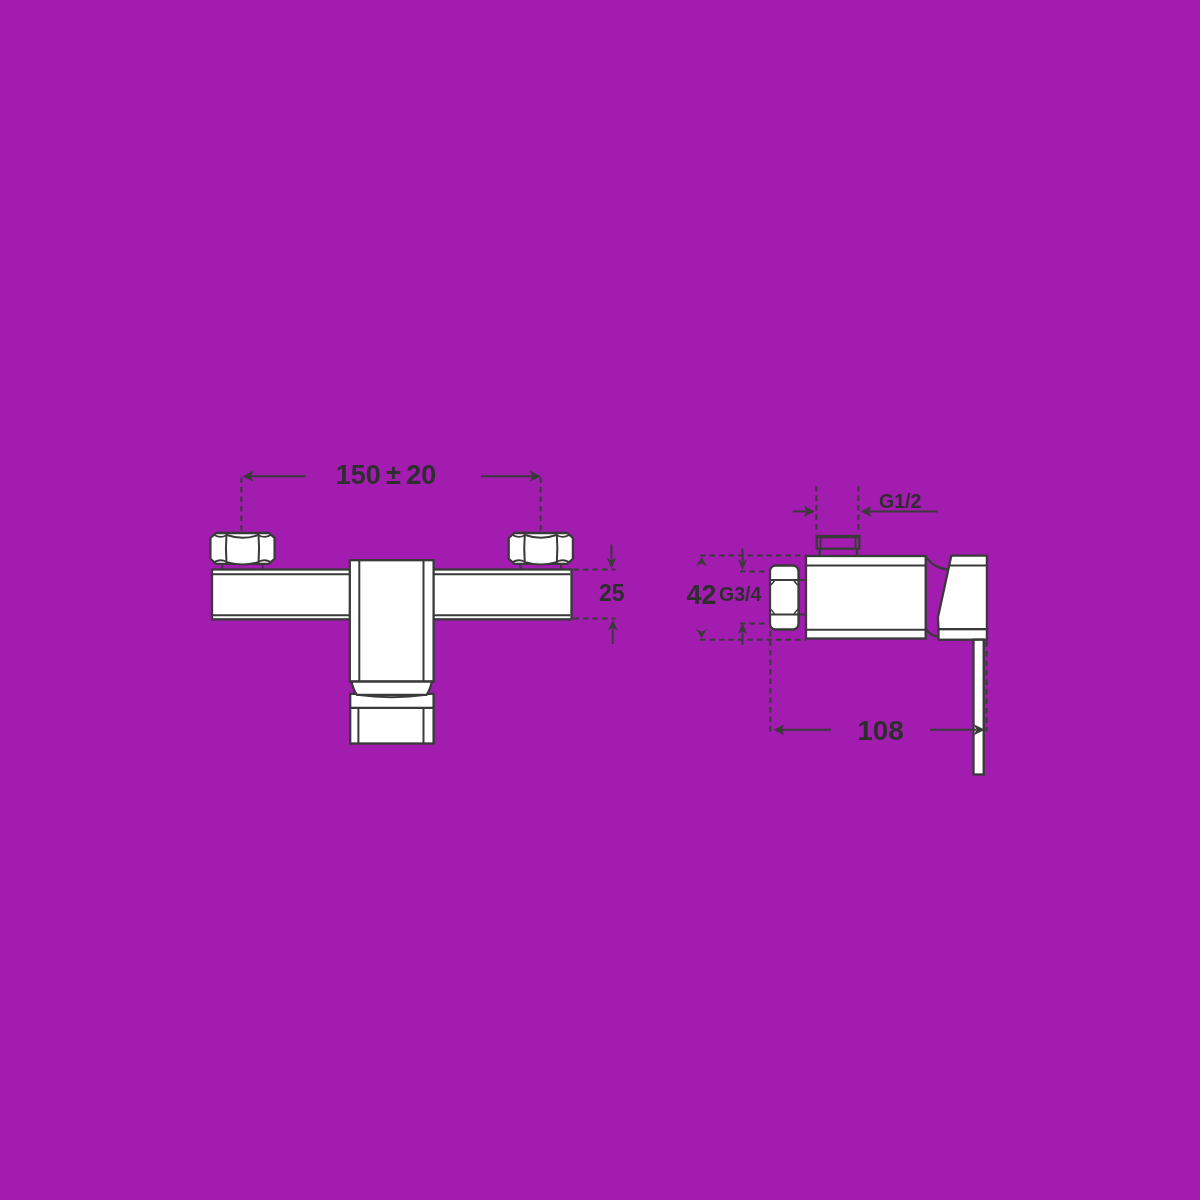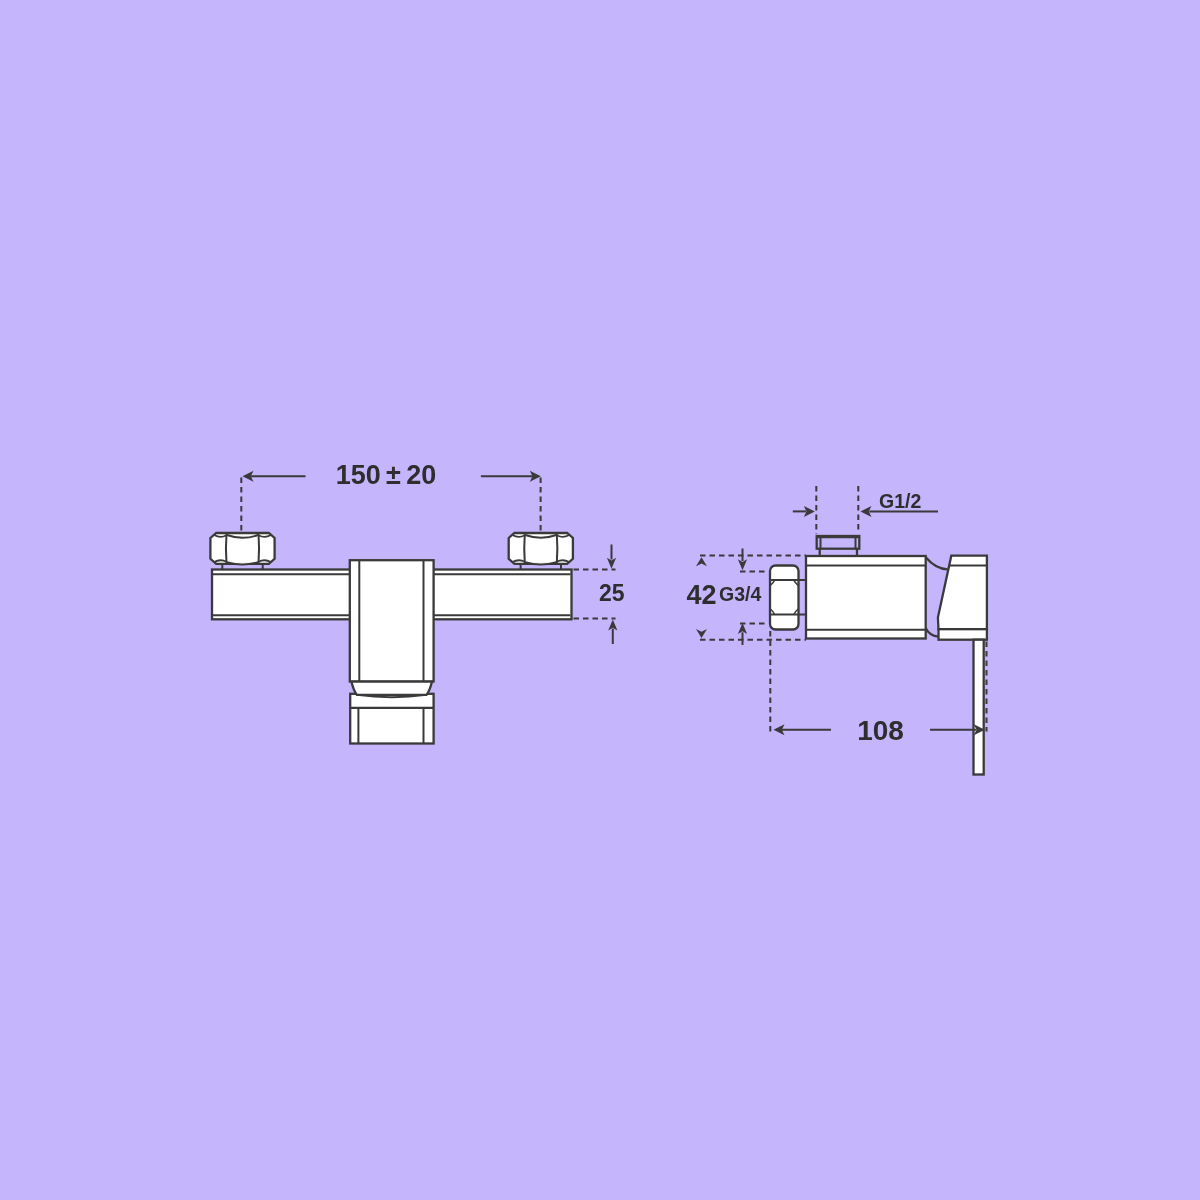--- a/index.html
+++ b/index.html
@@ -1,16 +1,16 @@
 <!DOCTYPE html>
 <html><head>
 <meta charset="utf-8">
 <style>
   html,body{margin:0;padding:0;background:#ffffff;}
-  .wrap{width:1200px;height:1200px;background:#c4b5fd;position:relative;}
+  .wrap{width:1200px;height:1200px;background:#a21caf;position:relative;}
   text{font-family:"Liberation Sans",sans-serif;font-weight:bold;fill:#2e2e2e;}
 </style>
 </head>
 <body>
 <div class="wrap">
 <svg width="1200" height="1200" viewBox="0 0 1200 1200" fill="none" stroke-linecap="butt">
 <g stroke="#3a3a3a" stroke-width="2.3">
 
 <g>
   <rect x="212" y="569.5" width="359.5" height="49.8" fill="#fff"></rect>

